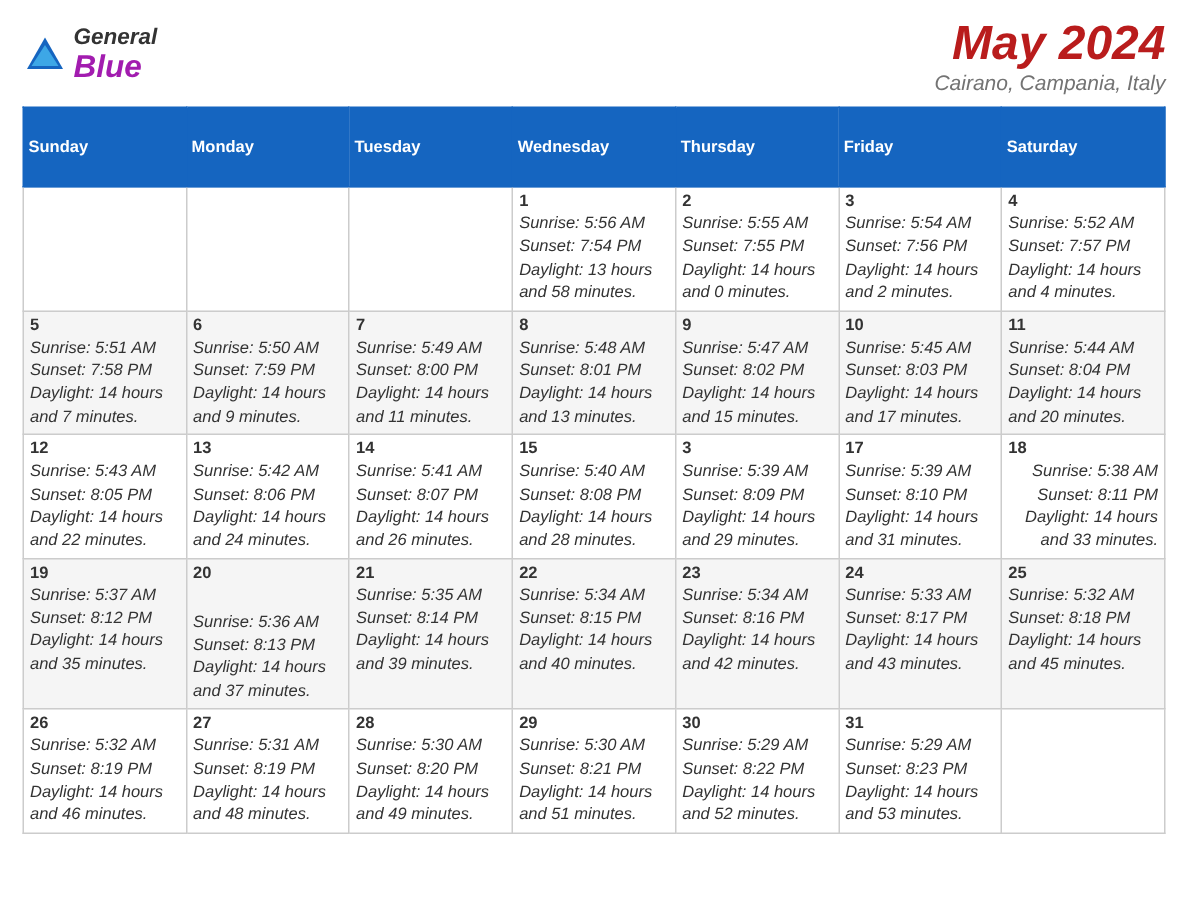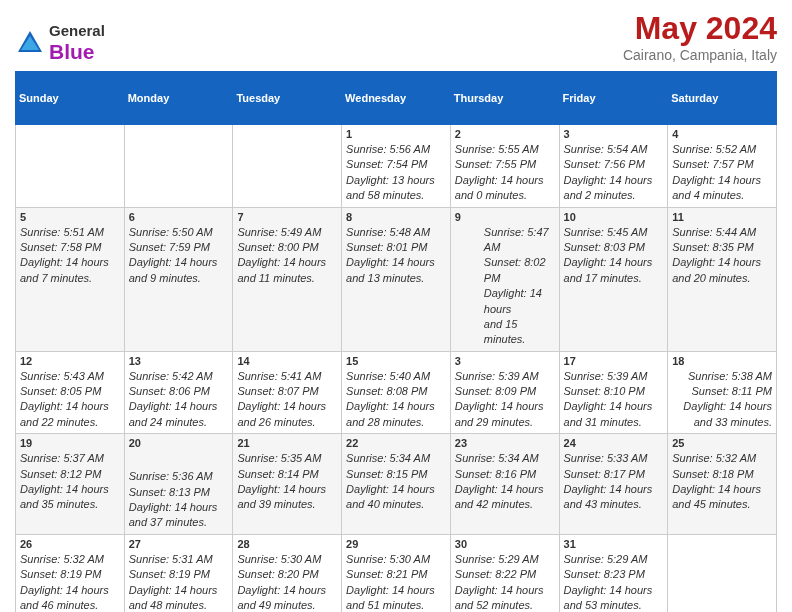--- a/index.html
+++ b/index.html
@@ -11,22 +11,23 @@
       overflow: hidden;
     }
     .page {
       width: 792px;
       height: 612px;
       padding: 10px 15px;
     }
     .header {
       display: flex;
       justify-content: space-between;
-      align-items: flex-end;
+      align-items: center;
       margin-bottom: 8px;
+      font-style: italic;
     }
     .logo {
       display: flex;
       align-items: center;
       gap: 4px;
     }
     .logo-text {
       display: flex;
       flex-direction: column;
       line-height: 1.1;
@@ -189,36 +190,36 @@
           </td>
           <td>
             <span class="day-num">8</span>
             <div class="cell-text" style="white-space: pre-line;">Sunrise: 5:48 AM
 Sunset: 8:01 PM
 Daylight: 14 hours
 and 13 minutes.</div>
           </td>
           <td>
             <span class="day-num">9</span>
-            <div class="cell-text" style="white-space: pre-line; margin-left: 29px;">Sunrise: 5:47 AM
+            <div class="cell-text" style="white-space: pre-line;">Sunrise: 5:47 AM
 Sunset: 8:02 PM
 Daylight: 14 hours
 and 15 minutes.</div>
           </td>
           <td>
             <span class="day-num">10</span>
             <div class="cell-text" style="white-space: pre-line;">Sunrise: 5:45 AM
 Sunset: 8:03 PM
 Daylight: 14 hours
 and 17 minutes.</div>
           </td>
           <td>
             <span class="day-num">11</span>
             <div class="cell-text" style="white-space: pre-line;">Sunrise: 5:44 AM
-Sunset: 8:35 PM
+Sunset: 8:04 PM
 Daylight: 14 hours
 and 20 minutes.</div>
           </td>
         </tr>
         <tr>
           <td>
             <span class="day-num">12</span>
             <div class="cell-text" style="white-space: pre-line;">Sunrise: 5:43 AM
 Sunset: 8:05 PM
 Daylight: 14 hours

